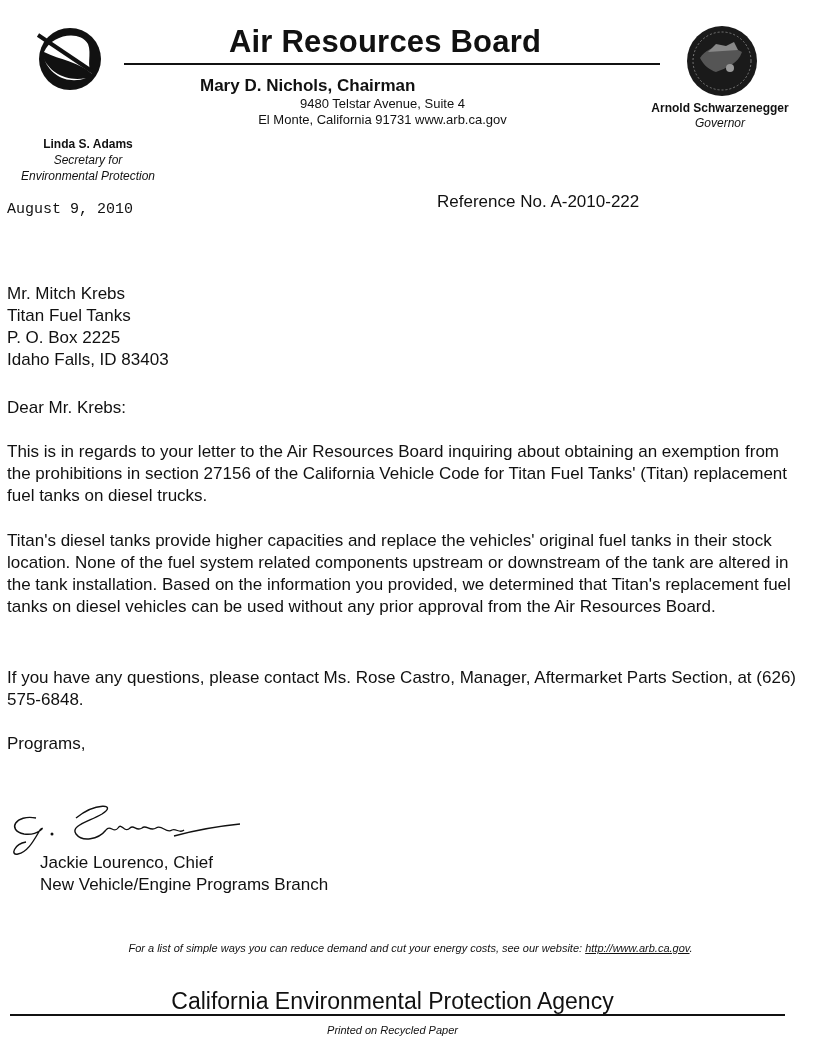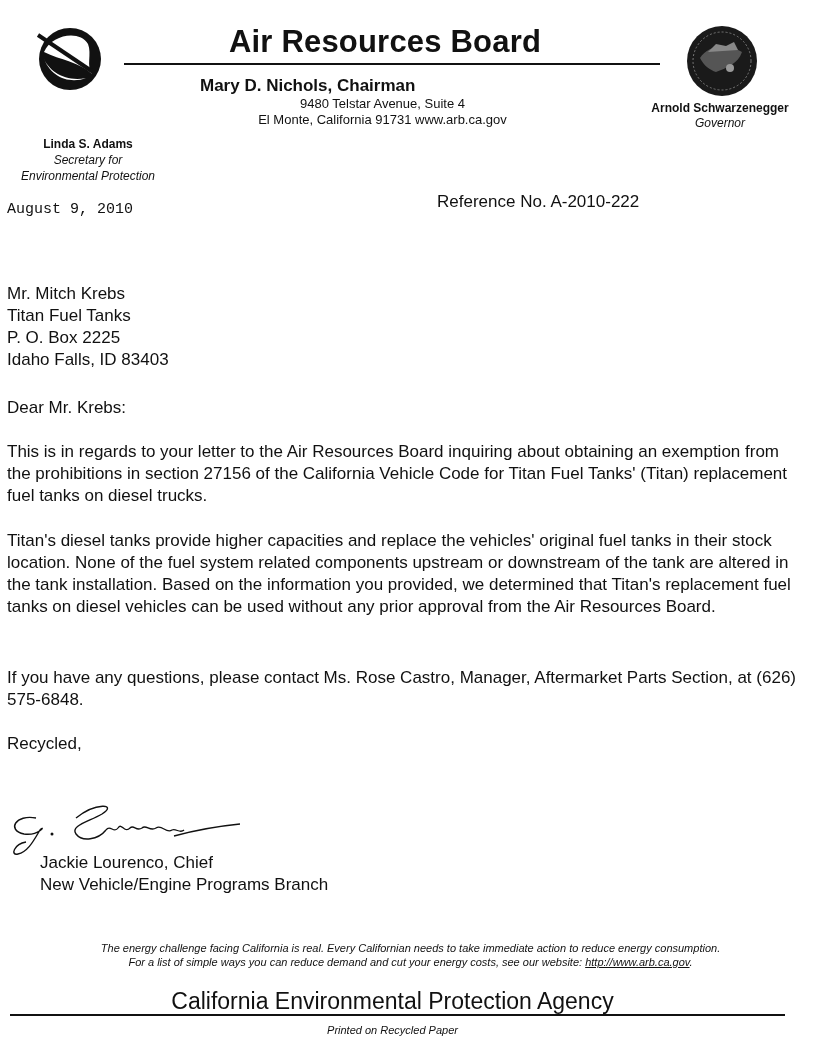--- a/index.html
+++ b/index.html
@@ -84,37 +84,36 @@
   <div>P. O. Box 2225</div>
   <div>Idaho Falls, ID 83403</div>
 </div>
 
 <div class="abs body-block salutation">Dear Mr. Krebs:</div>
 
 <div class="abs body-block para1">This is in regards to your letter to the Air Resources Board inquiring about obtaining an exemption from the prohibitions in section 27156 of the California Vehicle Code for Titan Fuel Tanks' (Titan) replacement fuel tanks on diesel trucks.</div>
 <div class="abs body-block para2">Titan's diesel tanks provide higher capacities and replace the vehicles' original fuel tanks in their stock location.  None of the fuel system related components upstream or downstream of the tank are altered in the tank installation.  Based on the information you provided, we determined that Titan's replacement fuel tanks on diesel vehicles can be used without any prior approval from the Air Resources Board.</div>
 <div class="abs body-block para3">If you have any questions, please contact Ms. Rose Castro, Manager, Aftermarket Parts Section, at (626) 575-6848.</div>
 
-<div class="abs body-block closing">Recycled,</div>
+<div class="abs body-block closing">Programs,</div>
 
 <div class="abs signature">
   <svg width="250" height="60" viewBox="0 0 250 60">
     <path d="M30 18 C 10 14, 0 30, 18 34 C 34 36, 40 24, 34 30 C 28 40, 22 52, 12 54 C 4 56, 8 44, 20 42" fill="none" stroke="#111" stroke-width="1.4"></path>
     <circle cx="46" cy="34" r="1.5" fill="#111"></circle>
     <path d="M70 18 C 90 2, 112 4, 96 14 C 82 22, 64 26, 70 34 C 76 42, 92 40, 100 30" fill="none" stroke="#111" stroke-width="1.4"></path>
     <path d="M100 30 C 104 24, 108 34, 112 28 C 116 22, 118 34, 124 28 C 128 24, 130 32, 136 28 C 140 24, 144 32, 150 28 C 156 24, 160 34, 166 30 C 170 28, 174 34, 178 30" fill="none" stroke="#111" stroke-width="1.3"></path>
     <path d="M168 36 C 190 30, 214 26, 234 24" fill="none" stroke="#111" stroke-width="1.3"></path>
   </svg>
 </div>
 
 <div class="abs signer">
   <div>Jackie Lourenco, Chief</div>
   <div>New Vehicle/Engine Programs Branch</div>
 </div>
 
 <div class="abs footer-note">
-  <div>The energy challenge facing California is real.  Every Californian needs to take immediate action to reduce energy consumption.</div>
   <div><span>For a list of simple ways you can reduce demand and cut your energy costs, see our website: </span><a>http://www.arb.ca.gov</a><span>.</span></div>
 </div>
 
 <div class="abs agency">California Environmental Protection Agency</div>
 <div class="abs agency-rule"></div>
 <div class="abs printed">Printed on Recycled Paper</div>
 
 </body></html>

